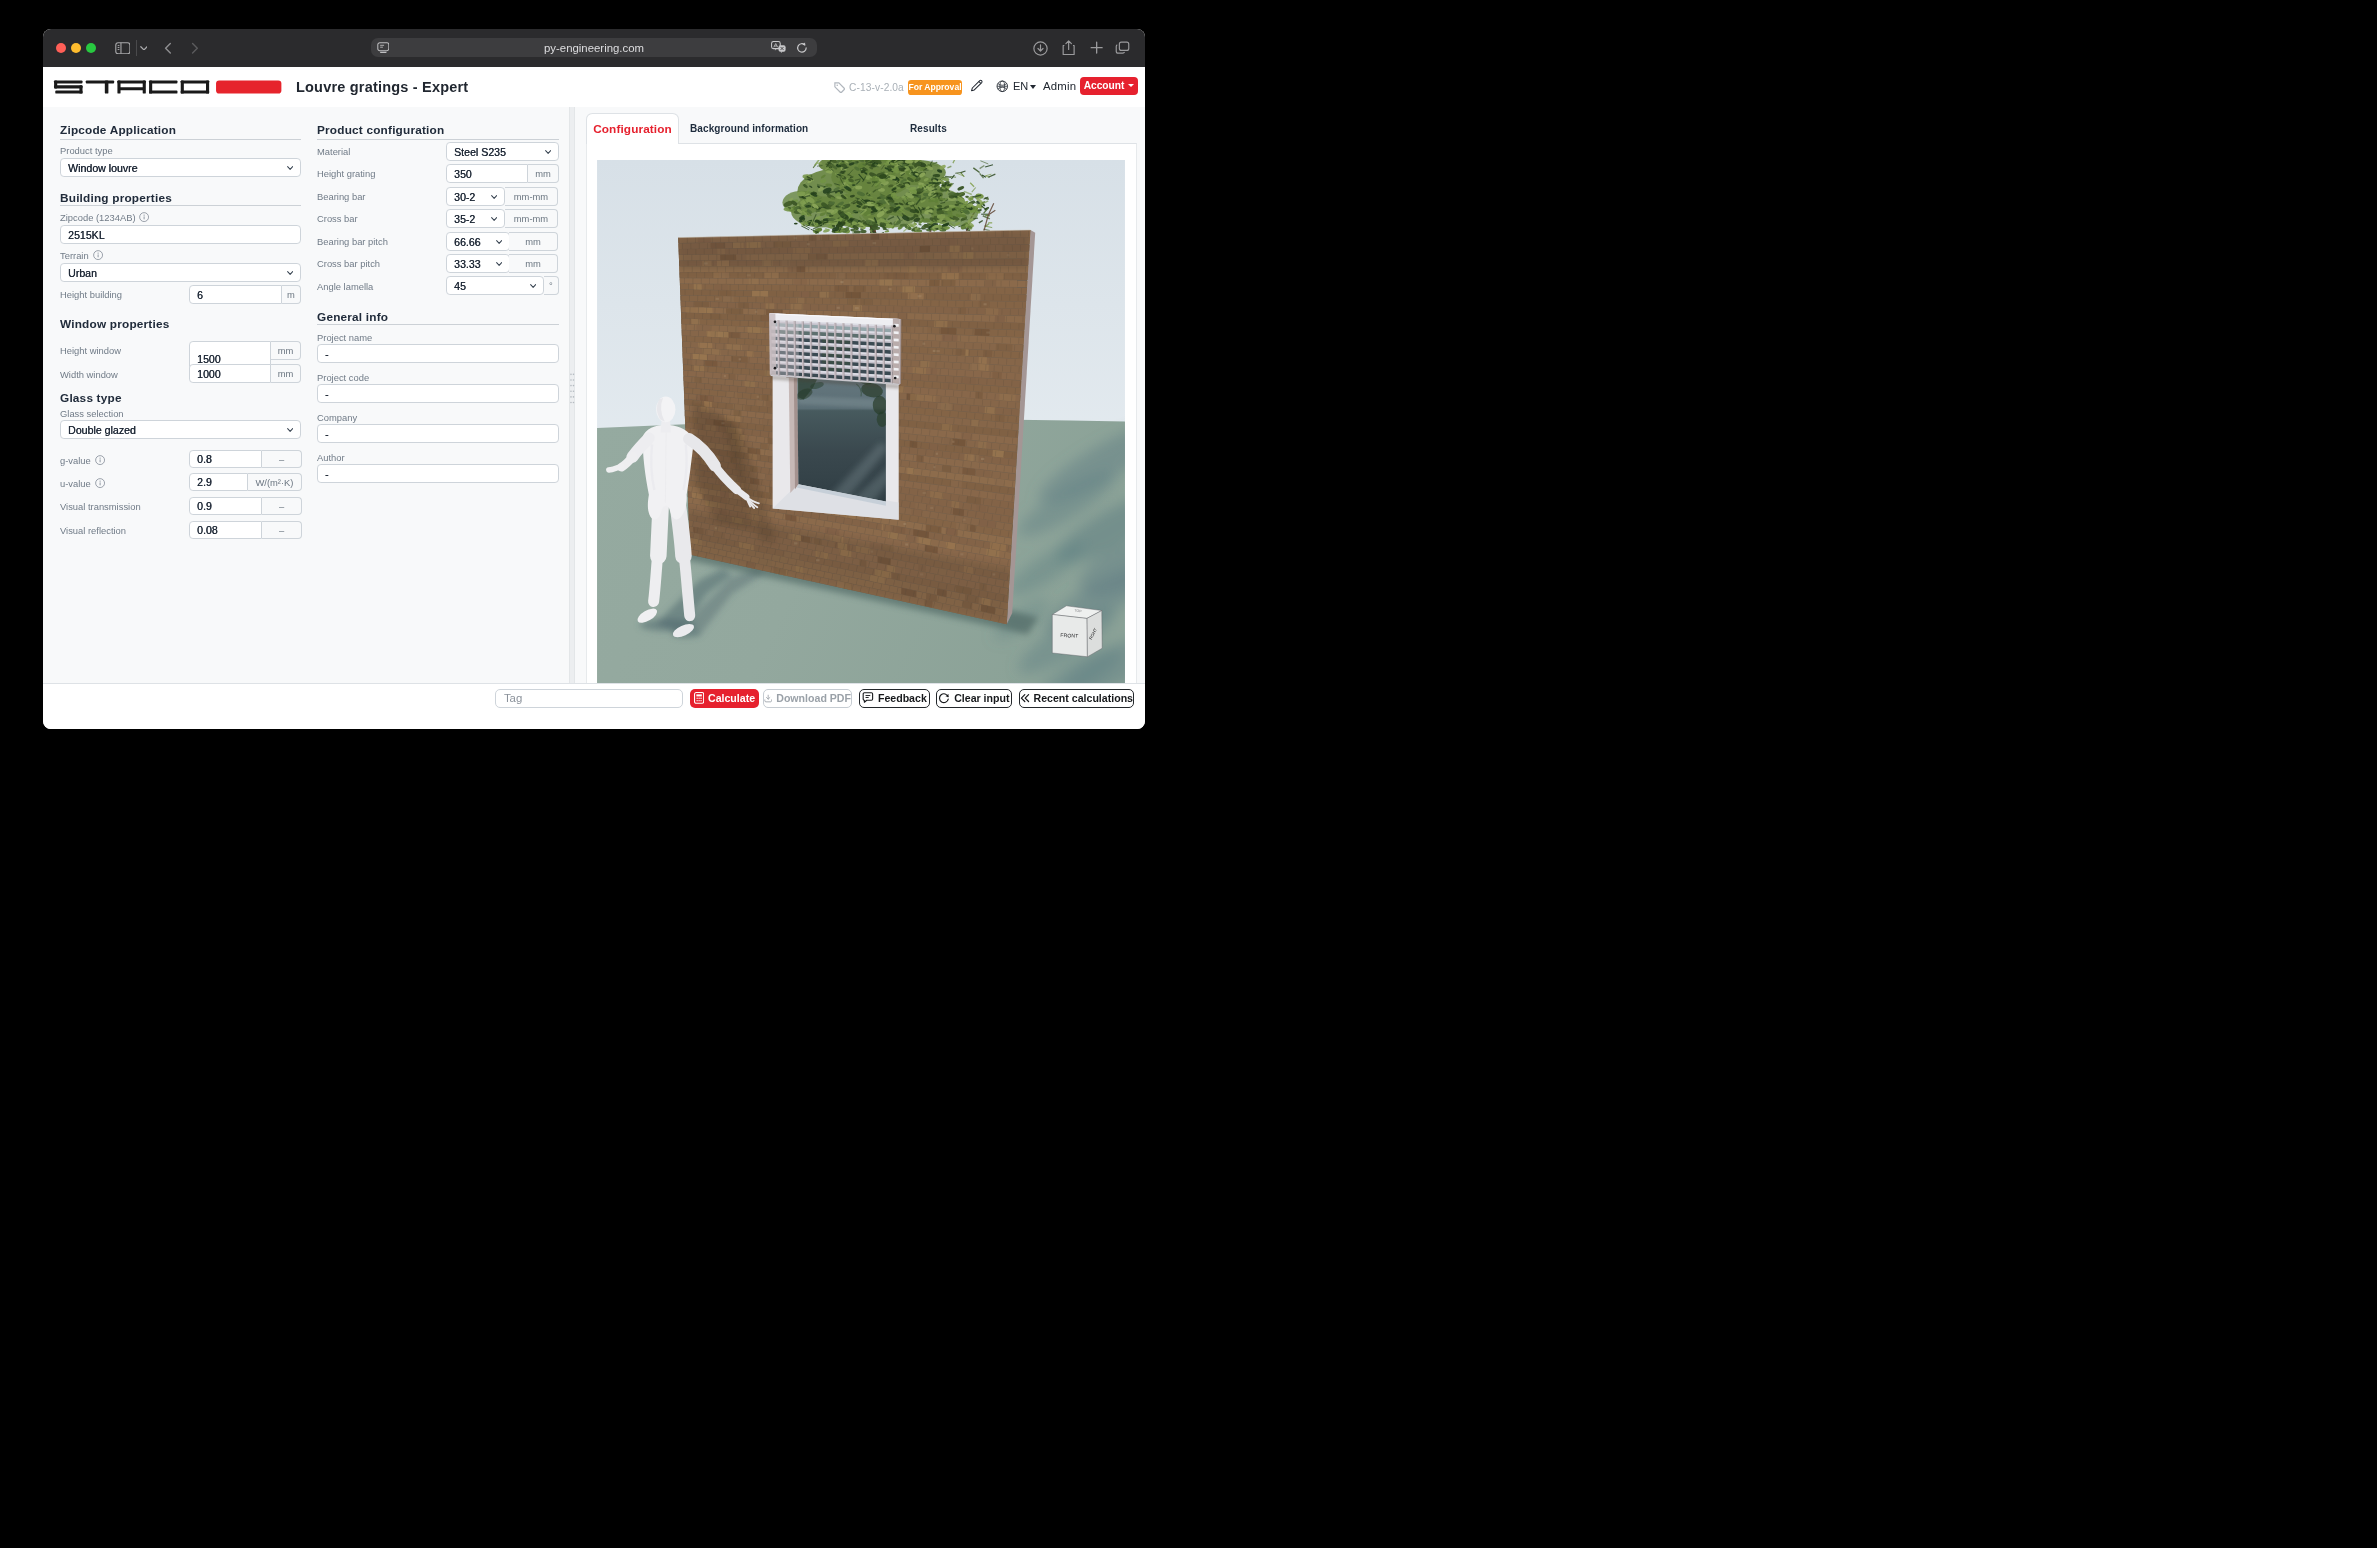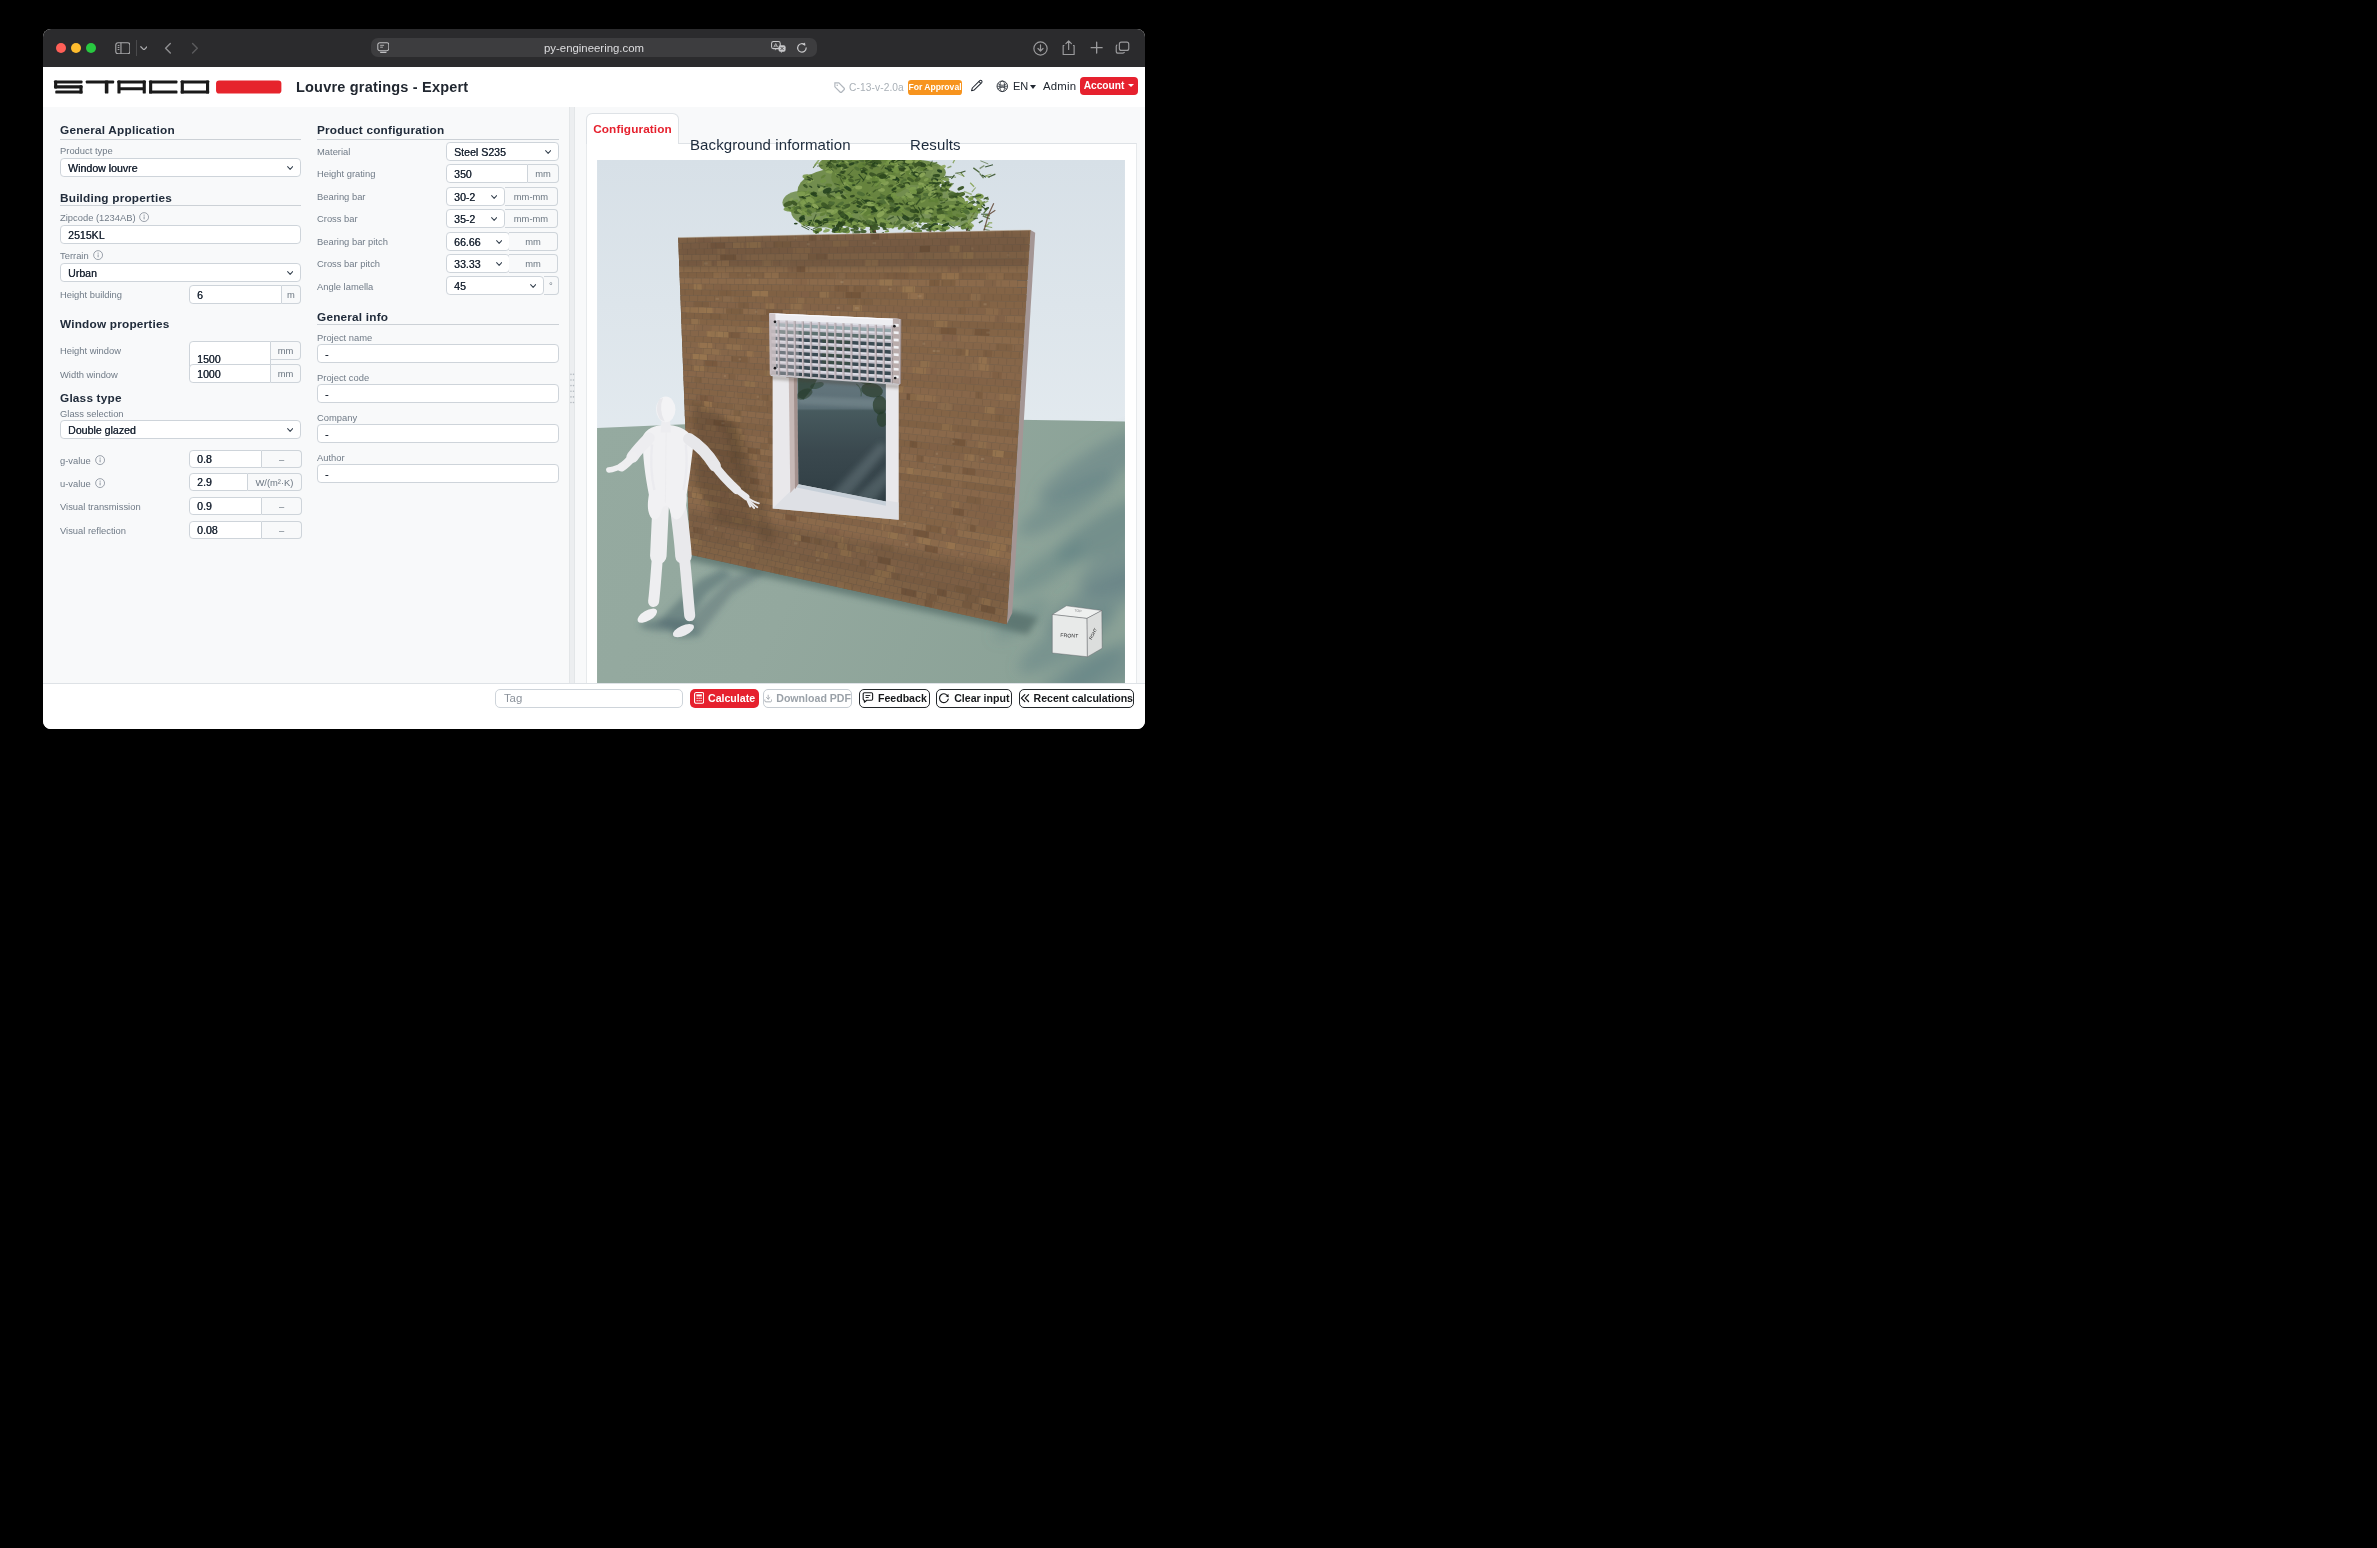--- a/index.html
+++ b/index.html
@@ -17,21 +17,21 @@
 .h1{position:absolute;font-size:11.8px;font-weight:bold;color:#202b3a;letter-spacing:0.2px}
 .hr{position:absolute;height:0.8px;background:#ccd1d6}
 .lbl{position:absolute;font-size:9.4px;color:#707b87}
 .inp{position:absolute;background:#fff;border:0.8px solid #ced4da;border-radius:3.9px;font-size:10.6px;color:#1f2937;text-shadow:0.3px 0 0 #1f2937;display:flex;align-items:center;padding-left:7px}
 .addon{position:absolute;background:#f8f9fa;border:0.8px solid #ced4da;border-radius:0 3.9px 3.9px 0;border-left:none;font-size:9.4px;color:#6b7681;display:flex;align-items:center;justify-content:center}
 .grp{border-radius:3.9px 0 0 3.9px}
 .chev{position:absolute;right:7px;top:50%;margin-top:-2.4px;width:6.3px;height:6.3px}
 .divider{position:absolute;left:526px;top:78px;width:6.3px;height:577px;background:#eceef0;border-left:0.8px solid #e3e6e8;border-right:0.8px solid #e3e6e8}
 .card{position:absolute;left:543px;top:114px;width:551px;height:541px;background:#fff;border-top:0.8px solid #dee2e6;border-left:0.8px solid #e7eaec;border-right:0.8px solid #e7eaec}
 .tab1{position:absolute;left:543px;top:84px;width:93px;height:31px;background:#fff;border:0.8px solid #dee2e6;border-bottom:none;border-radius:6.3px 6.3px 0 0;display:flex;align-items:center;justify-content:center;color:#e6212e;font-size:11.8px;font-weight:bold;letter-spacing:0.1px}
-.tabx{position:absolute;top:100px;height:30px;display:flex;align-items:center;white-space:nowrap;color:#1d2b3c;font-size:15px;font-weight:normal;letter-spacing:0.1px}
+.tabx{position:absolute;top:84px;height:30px;display:flex;align-items:center;white-space:nowrap;color:#1d2b3c;font-size:10px;font-weight:bold;letter-spacing:0.1px}
 .footer{position:absolute;left:0;top:654px;width:1102px;height:46px;background:#fff;border-top:0.8px solid #dee2e6}
 .fbtn{position:absolute;top:660px;height:18.5px;white-space:nowrap;border-radius:5px;display:flex;align-items:center;justify-content:center;gap:3.9px;font-size:10.6px;font-weight:bold}
 .outline-dark{border:1.2px solid #23272b;color:#16181b}
 .ghost{border:1.2px solid #c6ccd2;color:#9aa1a8}
 .ico{display:inline-block;vertical-align:middle}
 </style></head>
 <body>
 <div class="window">
 
   <div class="titlebar">
@@ -149,21 +149,21 @@
       <ellipse cx="8.5" cy="8.5" rx="3.2" ry="7.1" fill="none" stroke="#212730" stroke-width="1"></ellipse>
       <line x1="1.6" y1="8.5" x2="15.4" y2="8.5" stroke="#212730" stroke-width="1"></line>
       <path d="M2.6,4.9 a9,9 0 0 0 11.8,0 M2.6,12.1 a9,9 0 0 1 11.8,0" fill="none" stroke="#212730" stroke-width="1"></path>
     </svg>
     <div class="abs" style="left:970px;top:51px;font-size:11px;color:#212730">EN</div>
     <div class="abs" style="left:987px;top:56px;width:0;height:0;border-left:3.5px solid transparent;border-right:3.5px solid transparent;border-top:4.3px solid #212730"></div>
     <div class="abs" style="left:1000px;top:51px;font-size:11.4px;color:#212730;letter-spacing:0.2px">Admin</div>
     <div class="accbtn">Account <span style="display:inline-block;width:0;height:0;border-left:3.5px solid transparent;border-right:3.5px solid transparent;border-top:3.9px solid #fff"></span></div>
 
   <div class="page"></div>
-  <div class="h1" style="left:17px;top:94px;width:204px">General Application</div>
+  <div class="h1" style="left:17px;top:94px;width:204px">Zipcode Application</div>
     <div class="hr" style="left:17px;top:110px;width:241px"></div>
     <div class="lbl" style="left:17px;top:116px">Product type</div>
     <div class="inp" style="left:17px;top:129px;width:241px;height:19px">Window louvre<svg class="chev" viewBox="0 0 10 7" width="7.9" height="5.5">
         <path d="M1,1 L5,5.4 L9,1" fill="none" stroke="#333f4d" stroke-width="1.6" stroke-linecap="round" stroke-linejoin="round"></path>
       </svg></div>
     <div class="h1" style="left:17px;top:162px;width:204px">Building properties</div>
     <div class="hr" style="left:17px;top:176px;width:241px"></div>
     <div class="lbl" style="left:17px;top:183px">Zipcode (1234AB)<svg style="display:inline-block;vertical-align:-1.6px;margin-left:3.9px" width="10.2" height="10.2" viewBox="0 0 13 13">
         <circle cx="6.5" cy="6.5" r="5.7" fill="none" stroke="#8a939d" stroke-width="1.1"></circle>
         <circle cx="6.5" cy="3.9" r="0.8" fill="#8a939d"></circle>

